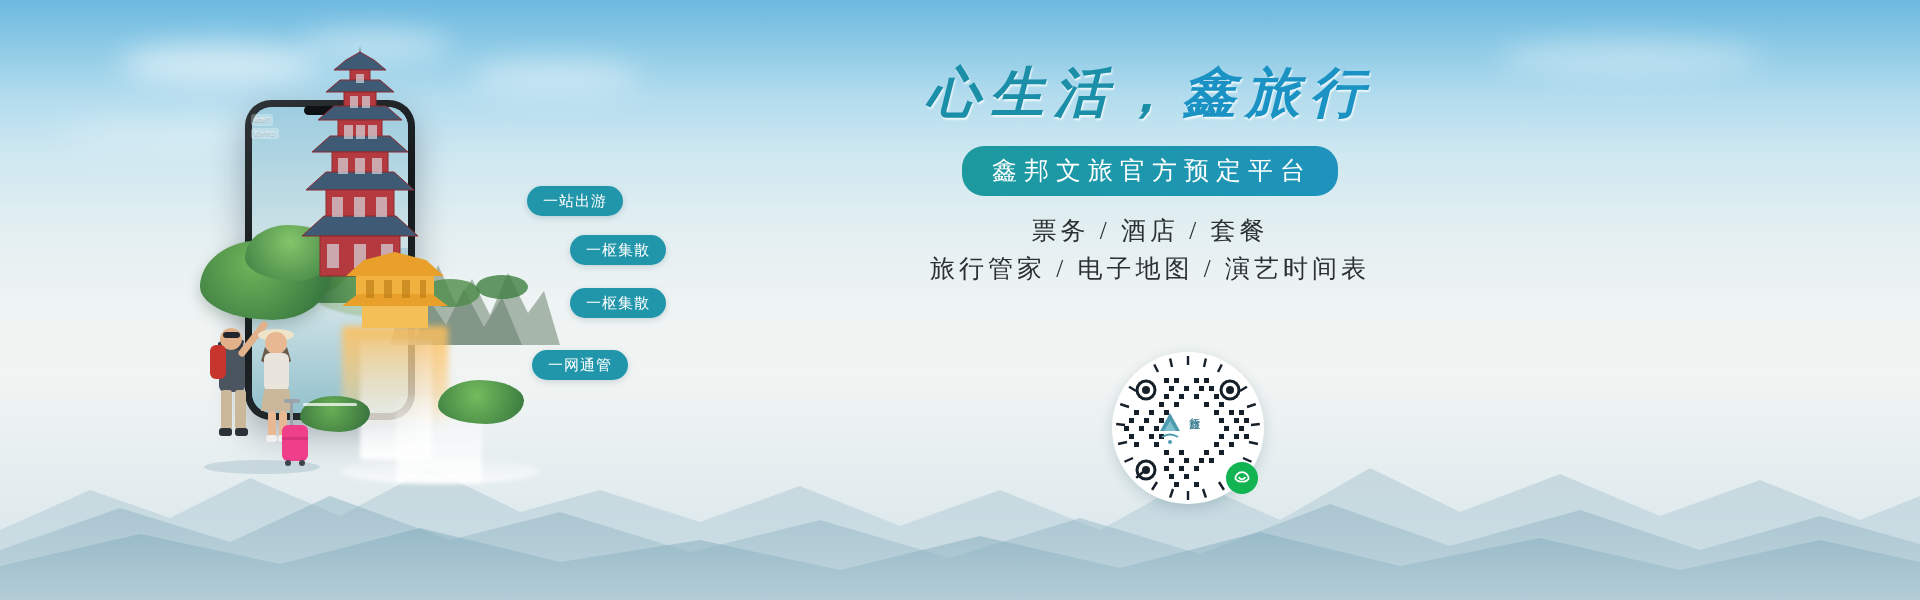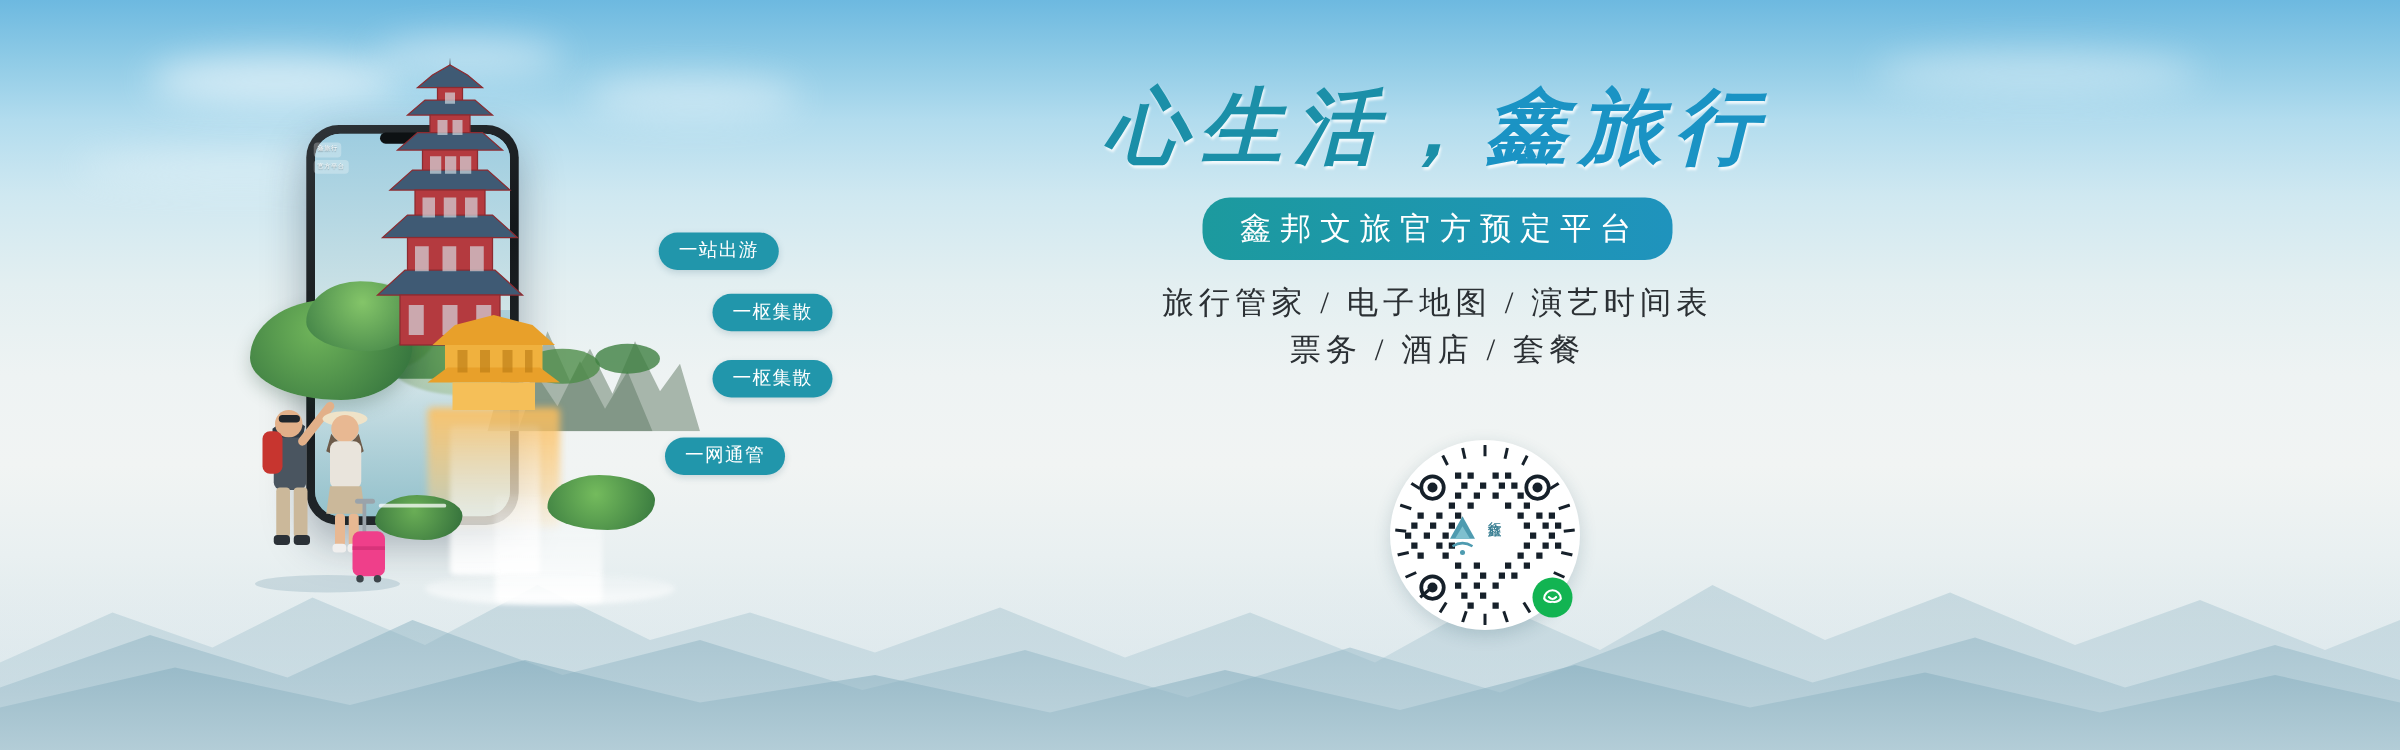--- a/index.html
+++ b/index.html
@@ -90,22 +90,22 @@
     background:#2196ab;color:#ffffff;border-radius:15px;
     font-size:15px;letter-spacing:1px;text-align:center;
     padding:0 16px;white-space:nowrap;z-index:12;
     box-shadow:0 2px 6px rgba(20,80,100,.18);
   }
 
   
   .right{position:absolute;left:800px;top:70px;width:700px;text-align:center;}
 
   .headline{
-    font-family:Liberation Serif, serif;
-    font-size:66px;font-weight:bold;font-style:italic;
+    font-family:Liberation Mono, monospace;
+    font-size:54px;font-weight:bold;font-style:italic;
     letter-spacing:10px;line-height:1;
     color:#1b8fa8;white-space:nowrap;
     text-shadow:1px 2px 2px rgba(255,255,255,.8);
   }
   .headline .h2{color:#1a93c4;}
 
   .sub-badge{
     display:inline-block;margin-top:22px;
     background:linear-gradient(to right,#1c9a9e,#1f93bd);
     color:#ffffff;border-radius:22px;
@@ -310,22 +310,22 @@
   <div class="right">
     <div class="headline">
       <span>心生活，</span><span class="h2">鑫旅行</span>
     </div>
 
     <div class="sub-badge">
       <span>鑫邦文旅官方预定平台</span>
     </div>
 
     <div class="services">
+      <div class="svc-line">票务 / 酒店 / 套餐</div>
       <div class="svc-line">旅行管家 / 电子地图 / 演艺时间表</div>
-      <div class="svc-line">票务 / 酒店 / 套餐</div>
     </div>
   </div>
 
   <div class="qr-wrap">
     <div class="qr-disc"></div>
     <svg class="qr-dots" viewBox="0 0 152 152">
       <defs>
         <clipPath id="discClip">
             <circle cx="76" cy="76" r="72"></circle>
           </clipPath>

